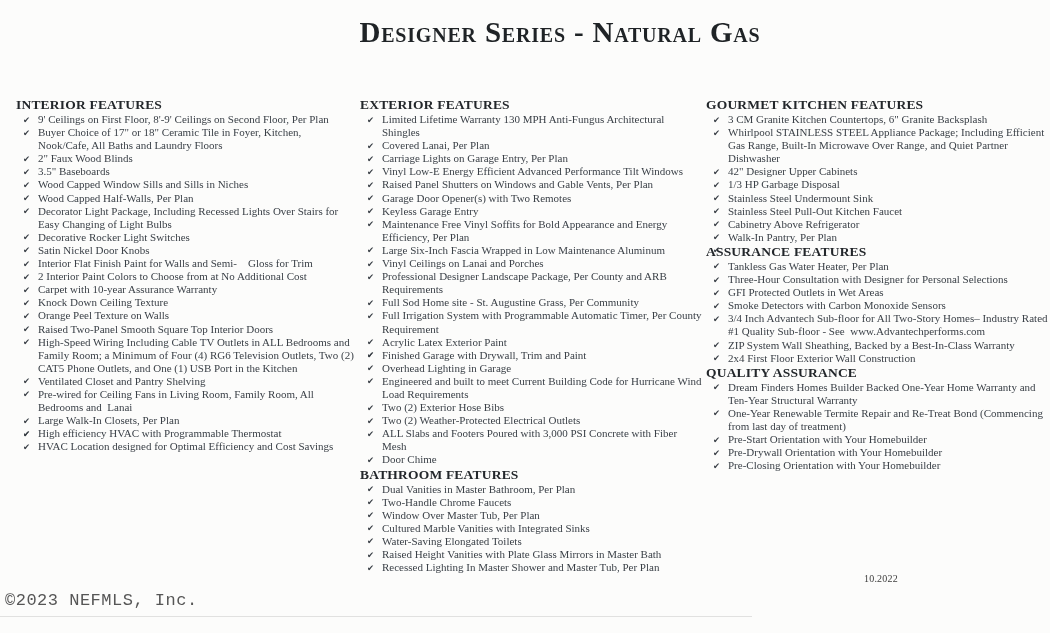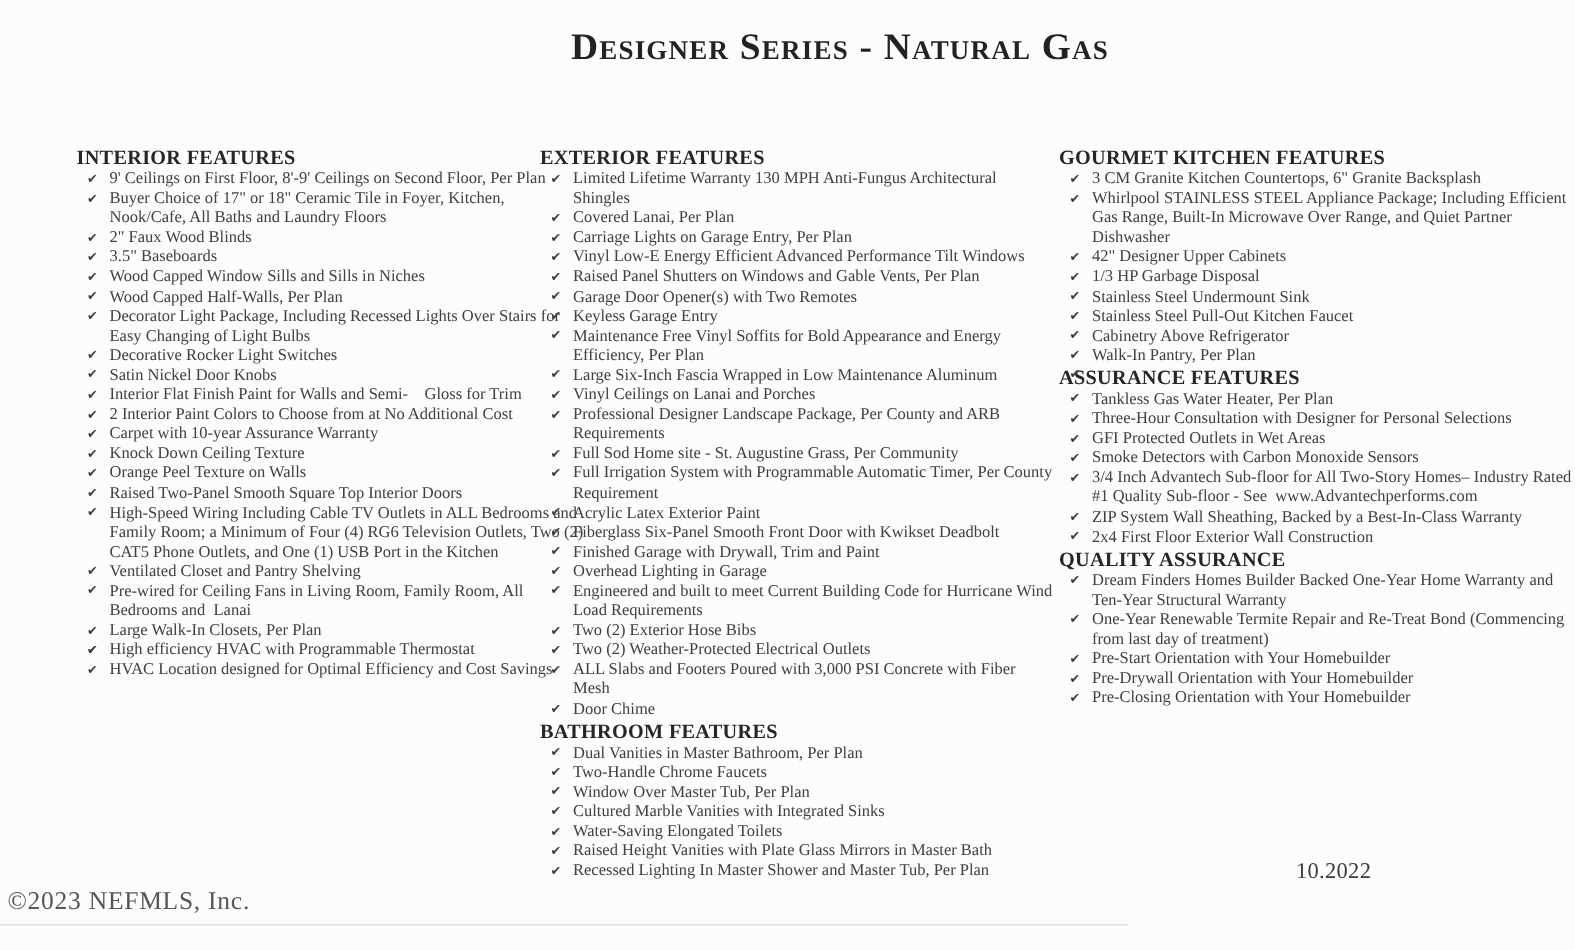--- a/index.html
+++ b/index.html
@@ -5,29 +5,29 @@
   html,body{margin:0;padding:0;}
   body{
     width:1050px;height:633px;position:relative;overflow:hidden;
     background:#fcfcfb;
     font-family:"Liberation Serif", serif;
   }
   .page-title{
     position:absolute;top:14px;left:70px;right:0;
     text-align:center;
     font-variant:small-caps;
-    font-size:25px;line-height:36px;
+    font-size:29px;line-height:36px;
     letter-spacing:0.8px;
     color:#1f2326;
     font-weight:600;
   }
   .col{
     position:absolute;top:97px;
   }
-  .col-1{left:16px;width:338px;margin-left:35px;}
+  .col-1{left:16px;width:338px;}
   .col-2{left:360px;width:344px;}
   .col-3{left:706px;width:342px;}
   .sec-heading{
     font-size:13.5px;line-height:15px;margin:0 0 1px 0;
     font-weight:bold;color:#23272b;letter-spacing:0.2px;
   }
   .sec-heading + .feature-list{margin-bottom:0;}
   .feature-list{
     list-style:none;margin:0 0 13px 0;padding:0;
   }
@@ -39,25 +39,25 @@
   }
   .item-text{white-space:pre-wrap;}
   .check{
     position:absolute;left:7px;top:0.5px;
     font-family:"DejaVu Sans", sans-serif;
     font-size:8.5px;line-height:13px;
     color:#383e45;
   }
   .date-code{
     position:absolute;left:864px;top:573px;
-    font-size:15px;color:#3c3c3c;letter-spacing:0.2px;
+    font-size:10px;color:#3c3c3c;letter-spacing:0.2px;
   }
   .copyright{
     position:absolute;left:5px;top:591px;
-    font-family:Liberation Serif, serif;
+    font-family:Liberation Mono, monospace;
     font-size:17px;color:#565656;letter-spacing:0.5px;
   }
   .bottom-hairline{
     position:absolute;left:0;top:616px;width:752px;height:1px;
     background:#d9d9d9;opacity:0.8;
   }
 </style>
 </head>
 <body>
 
@@ -100,21 +100,21 @@
       <li class="feature-item"><span class="check">✔</span><span class="item-text">Raised Panel Shutters on Windows and Gable Vents, Per Plan</span></li>
       <li class="feature-item"><span class="check">✔</span><span class="item-text">Garage Door Opener(s) with Two Remotes</span></li>
       <li class="feature-item"><span class="check">✔</span><span class="item-text">Keyless Garage Entry</span></li>
       <li class="feature-item"><span class="check">✔</span><span class="item-text">Maintenance Free Vinyl Soffits for Bold Appearance and Energy Efficiency, Per Plan</span></li>
       <li class="feature-item"><span class="check">✔</span><span class="item-text">Large Six-Inch Fascia Wrapped in Low Maintenance Aluminum</span></li>
       <li class="feature-item"><span class="check">✔</span><span class="item-text">Vinyl Ceilings on Lanai and Porches</span></li>
       <li class="feature-item"><span class="check">✔</span><span class="item-text">Professional Designer Landscape Package, Per County and ARB Requirements</span></li>
       <li class="feature-item"><span class="check">✔</span><span class="item-text">Full Sod Home site - St. Augustine Grass, Per Community</span></li>
       <li class="feature-item"><span class="check">✔</span><span class="item-text">Full Irrigation System with Programmable Automatic Timer, Per County Requirement</span></li>
       <li class="feature-item"><span class="check">✔</span><span class="item-text">Acrylic Latex Exterior Paint</span></li>
-      <li class="feature-item"><span class="check">✔</span><span class="item-text">Fiberglass Six-Panel Smooth Front Door with Kwikset Deadbolt</span></li>
+      <li class="feature-item"><span class="check">✔</span></li>
       <li class="feature-item"><span class="check">✔</span><span class="item-text">Finished Garage with Drywall, Trim and Paint</span></li>
       <li class="feature-item"><span class="check">✔</span><span class="item-text">Overhead Lighting in Garage</span></li>
       <li class="feature-item"><span class="check">✔</span><span class="item-text">Engineered and built to meet Current Building Code for Hurricane Wind Load Requirements</span></li>
       <li class="feature-item"><span class="check">✔</span><span class="item-text">Two (2) Exterior Hose Bibs</span></li>
       <li class="feature-item"><span class="check">✔</span><span class="item-text">Two (2) Weather-Protected Electrical Outlets</span></li>
       <li class="feature-item"><span class="check">✔</span><span class="item-text">ALL Slabs and Footers Poured with 3,000 PSI Concrete with Fiber Mesh</span></li>
       <li class="feature-item"><span class="check">✔</span><span class="item-text">Door Chime</span></li>
     </ul>
     <h2 class="sec-heading">BATHROOM FEATURES</h2>
     <ul class="feature-list">

